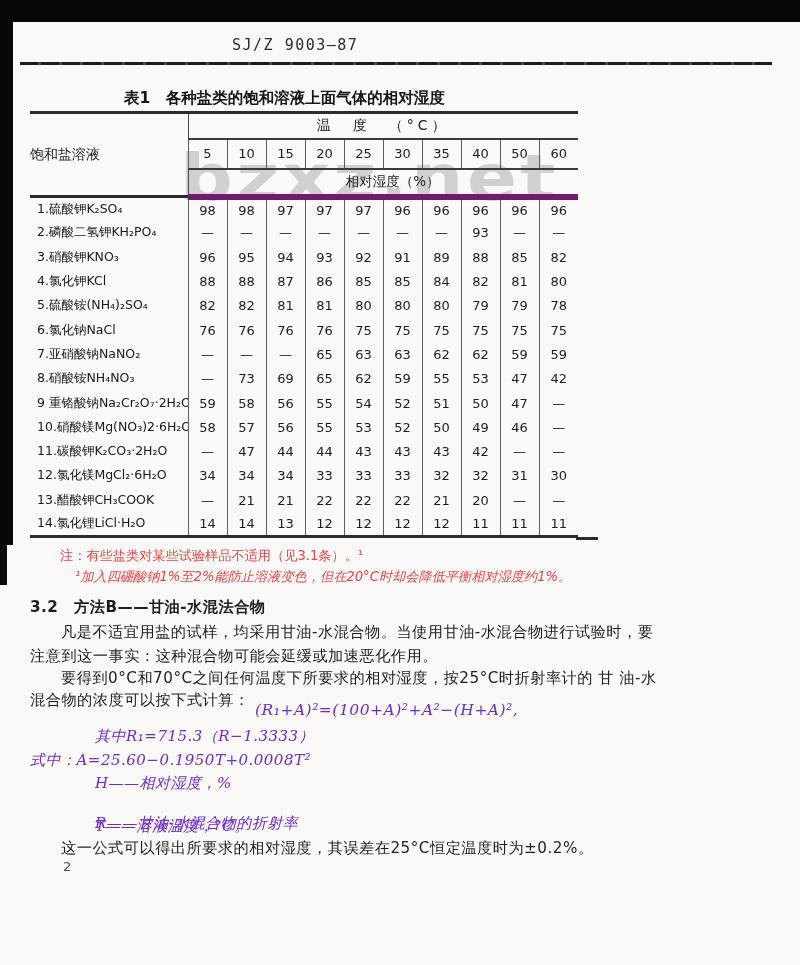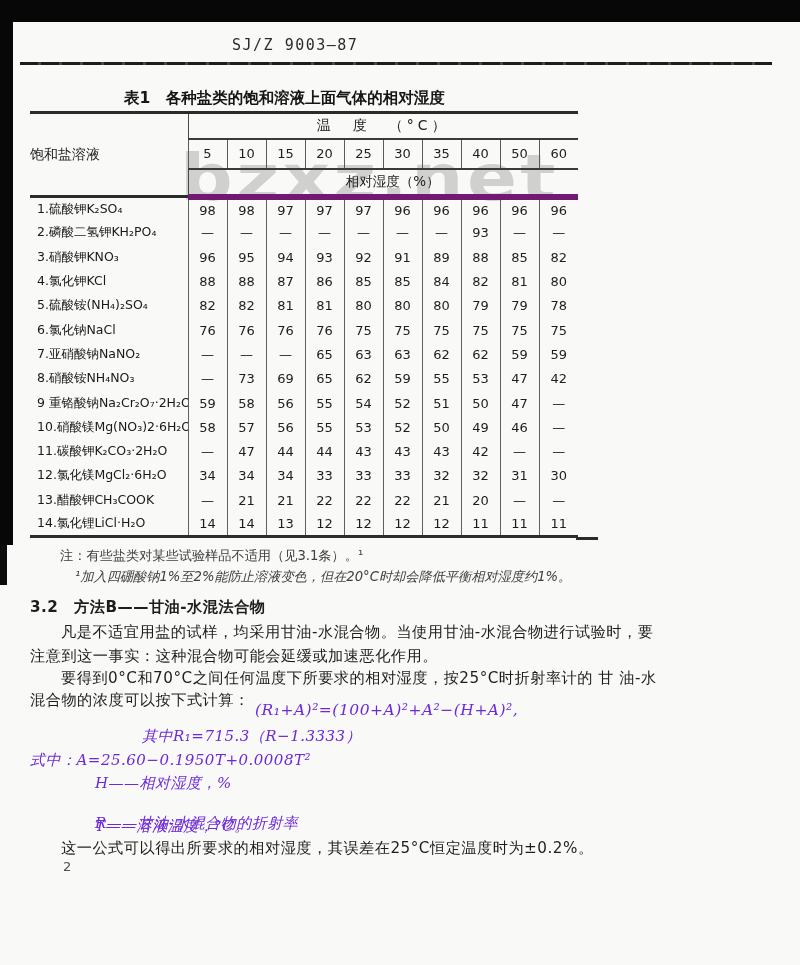--- a/index.html
+++ b/index.html
@@ -59,21 +59,21 @@
   .salt-table td.lbl {
     height:24.3px; font-size:12.5px; padding-left:7px; color:#191919;
     overflow:hidden; white-space:nowrap; vertical-align:middle;
   }
   .salt-table td.val {
     height:24.3px; text-align:center; font-size:13px; color:#1d1d1d;
     border-left:1px solid #5f5f5f; vertical-align:middle;
   }
   .bottom-rule-ext { left:576px; top:537px; width:22px; height:3px; background:#2b2b2b; }
 
-  .note-line  { font-size:13.2px; color:#404040; }
+  .note-line  { font-size:13.2px; color:#ef4444; }
   .body-line  { font-size:15.2px; color:#1d1d1d; letter-spacing:0.5px; }
   .bold       { font-weight:bold; }
   .math {
     font-family:"DejaVu Serif", serif; font-style:italic;
     font-size:15px; color:#6d28d9; letter-spacing:0.5px;
   }
   .page-num { left:63px; top:859px; font-size:13px; color:#4d4d4d; }
 </style>
 </head>
 <body>
@@ -317,21 +317,21 @@
     <div class="abs note-line" style="left:60px; top:547px;">注：有些盐类对某些试验样品不适用（见3.1条）。¹</div>
     <div class="abs note-line" style="left:75px; top:568px;font-style:italic;">¹加入四硼酸钠1%至2%能防止溶液变色，但在20°C时却会降低平衡相对湿度约1%。</div>
 
     <div class="abs body-line bold" style="left:30px; top:597px;">3.2　方法B——甘油-水混法合物</div>
     <div class="abs body-line" style="left:30px; top:646px;">注意到这一事实：这种混合物可能会延缓或加速恶化作用。</div>
     <div class="abs body-line" style="left:61px; top:622px;">凡是不适宜用盐的试样，均采用甘油-水混合物。当使用甘油-水混合物进行试验时，要</div>
     <div class="abs body-line" style="left:61px; top:668px;">要得到0°C和70°C之间任何温度下所要求的相对湿度，按25°C时折射率计的 甘 油-水</div>
     <div class="abs body-line" style="left:30px; top:690px;">混合物的浓度可以按下式计算：</div>
 
     <div class="abs math" style="left:255px; top:701px; font-size:15.5px;">(R₁+A)²=(100+A)²+A²−(H+A)²,</div>
-    <div class="abs math" style="left:95px; top:727px;margin-left:47px;">其中R₁=715.3（R−1.3333）</div>
+    <div class="abs math" style="left:95px; top:727px;">其中R₁=715.3（R−1.3333）</div>
     <div class="abs math" style="left:30px; top:751px;">式中：A=25.60−0.1950T+0.0008T²</div>
     <div class="abs math" style="left:95px; top:774px;">H——相对湿度，%</div>
     <div class="abs math" style="left:95px; top:814px;">R——甘油-水混合物的折射率</div>
     <div class="abs math" style="left:95px; top:817px;">T——溶液温度，°C。</div>
     <div class="abs body-line" style="left:61px; top:838px;">这一公式可以得出所要求的相对湿度，其误差在25°C恒定温度时为±0.2%。</div>
 
     <div class="abs page-num">2</div>
   </div>
 </div>
 

